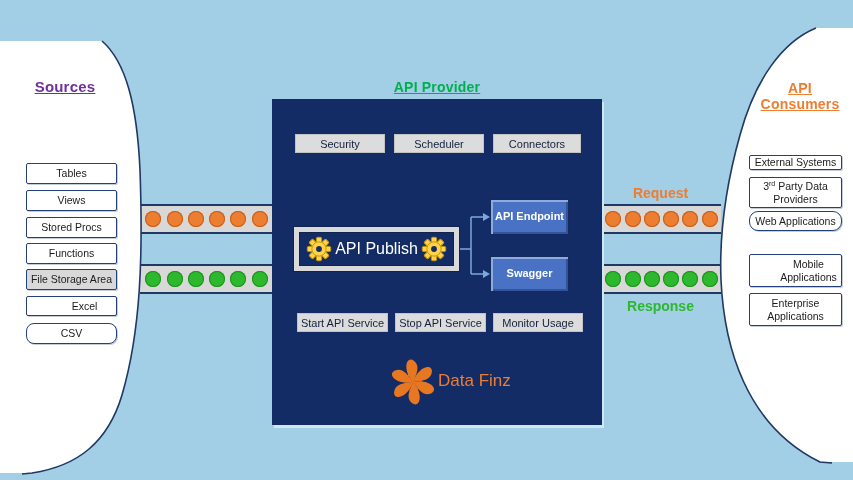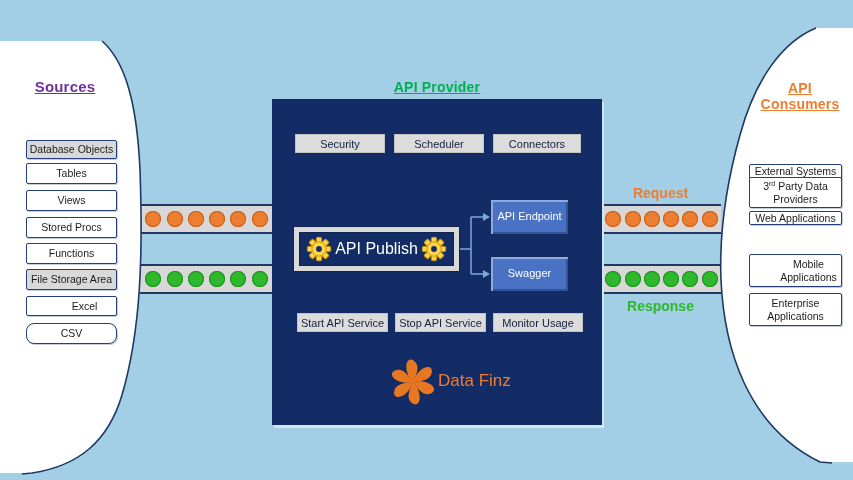--- a/index.html
+++ b/index.html
@@ -64,21 +64,21 @@
   .publish-inner{
     width:100%;height:100%;box-sizing:border-box;
     background:var(--navy,#132c66);border:1px solid #0f2350;
     display:flex;align-items:center;justify-content:space-between;padding:0 6px;
   }
   .publish-label{color:#fff;font-size:16px;white-space:nowrap;}
   .bevel{
     position:absolute;left:218px;width:79px;height:36px;box-sizing:border-box;
     background:var(--btn-blue,#4a72c4);border:1px solid #122a5e;
     box-shadow:inset 2px 2px 0 #8faadc,inset -2px -2px 0 #33549a;
-    color:#fff;font-weight:normal;font-size:11px;line-height:1.25;
+    color:#fff;font-weight:bold;font-size:11px;line-height:1.25;
     display:flex;align-items:center;justify-content:center;text-align:left;
   }
   .logo{position:absolute;left:114px;top:256px;width:200px;height:58px;}
   .logo svg{position:absolute;left:0;top:0;}
   .logo-text{
     position:absolute;left:52px;top:16px;font-size:17px;
     color:var(--orange,#ed7d31);white-space:nowrap;
   }
   .conn{position:absolute;left:0;top:0;pointer-events:none;}
 </style>
@@ -127,23 +127,20 @@
     <path fill="none" stroke="#1f3864" stroke-width="1.6" d="M 816 28 C 782 42 755 80 740 135 C 726 185 719 230 721 280 C 724 345 745 425 820 462 L 832 463"></path>
   </svg>
 
   <div class="sec-title" style="left:18px;top:78px;width:94px;font-size:15px;color:var(--purple);">Sources</div>
   <div class="sec-title" style="left:362px;top:79px;width:150px;color:var(--title-green);">API Provider</div>
   <div class="sec-title" style="left:748px;top:80px;width:104px;color:var(--orange);">API Consumers</div>
 
   <div class="flow-label" style="left:602px;top:185px;width:117px;color:var(--orange);">Request</div>
   <div class="flow-label" style="left:602px;top:298px;width:117px;color:var(--green);">Response</div>
 
-  <div class="node src header" style="top:140px;height:19px;">
-      <span>Database Objects</span>
-    </div>
   <div class="node src" style="top:163px;height:21px;">
       <span>Tables</span>
     </div>
   <div class="node src" style="top:190px;height:21px;">
       <span>Views</span>
     </div>
   <div class="node src" style="top:243px;height:21px;">
       <span>Functions</span>
     </div>
   <div class="node src" style="top:217px;height:21px;">
@@ -152,27 +149,27 @@
   <div class="node src header" style="top:269px;height:21px;">
       <span>File Storage Area</span>
     </div>
   <div class="node src" style="top:296px;height:20px;padding-left:28px;">
       <span>Excel</span>
     </div>
   <div class="node src" style="top:323px;height:21px;border-radius:8px;">
       <span>CSV</span>
     </div>
 
-  <div class="node cons" style="top:164px;height:15px;">
+  <div class="node cons" style="top:155px;height:15px;">
       <span>External Systems</span>
     </div>
   <div class="node cons" style="top:177px;height:31px;">
     <span><span>3</span><sup>rd</sup><span> Party Data Providers</span></span>
   </div>
-  <div class="node cons" style="top:211px;height:14px;">
+  <div class="node cons" style="top:211px;height:20px;border-radius:9px;">
       <span>Web Applications</span>
     </div>
   <div class="node cons" style="top:254px;height:33px;padding-left:28px;">
       <span>Mobile Applications</span>
     </div>
   <div class="node cons" style="top:293px;height:33px;">
       <span>Enterprise Applications</span>
     </div>
 
   <div class="provider">

